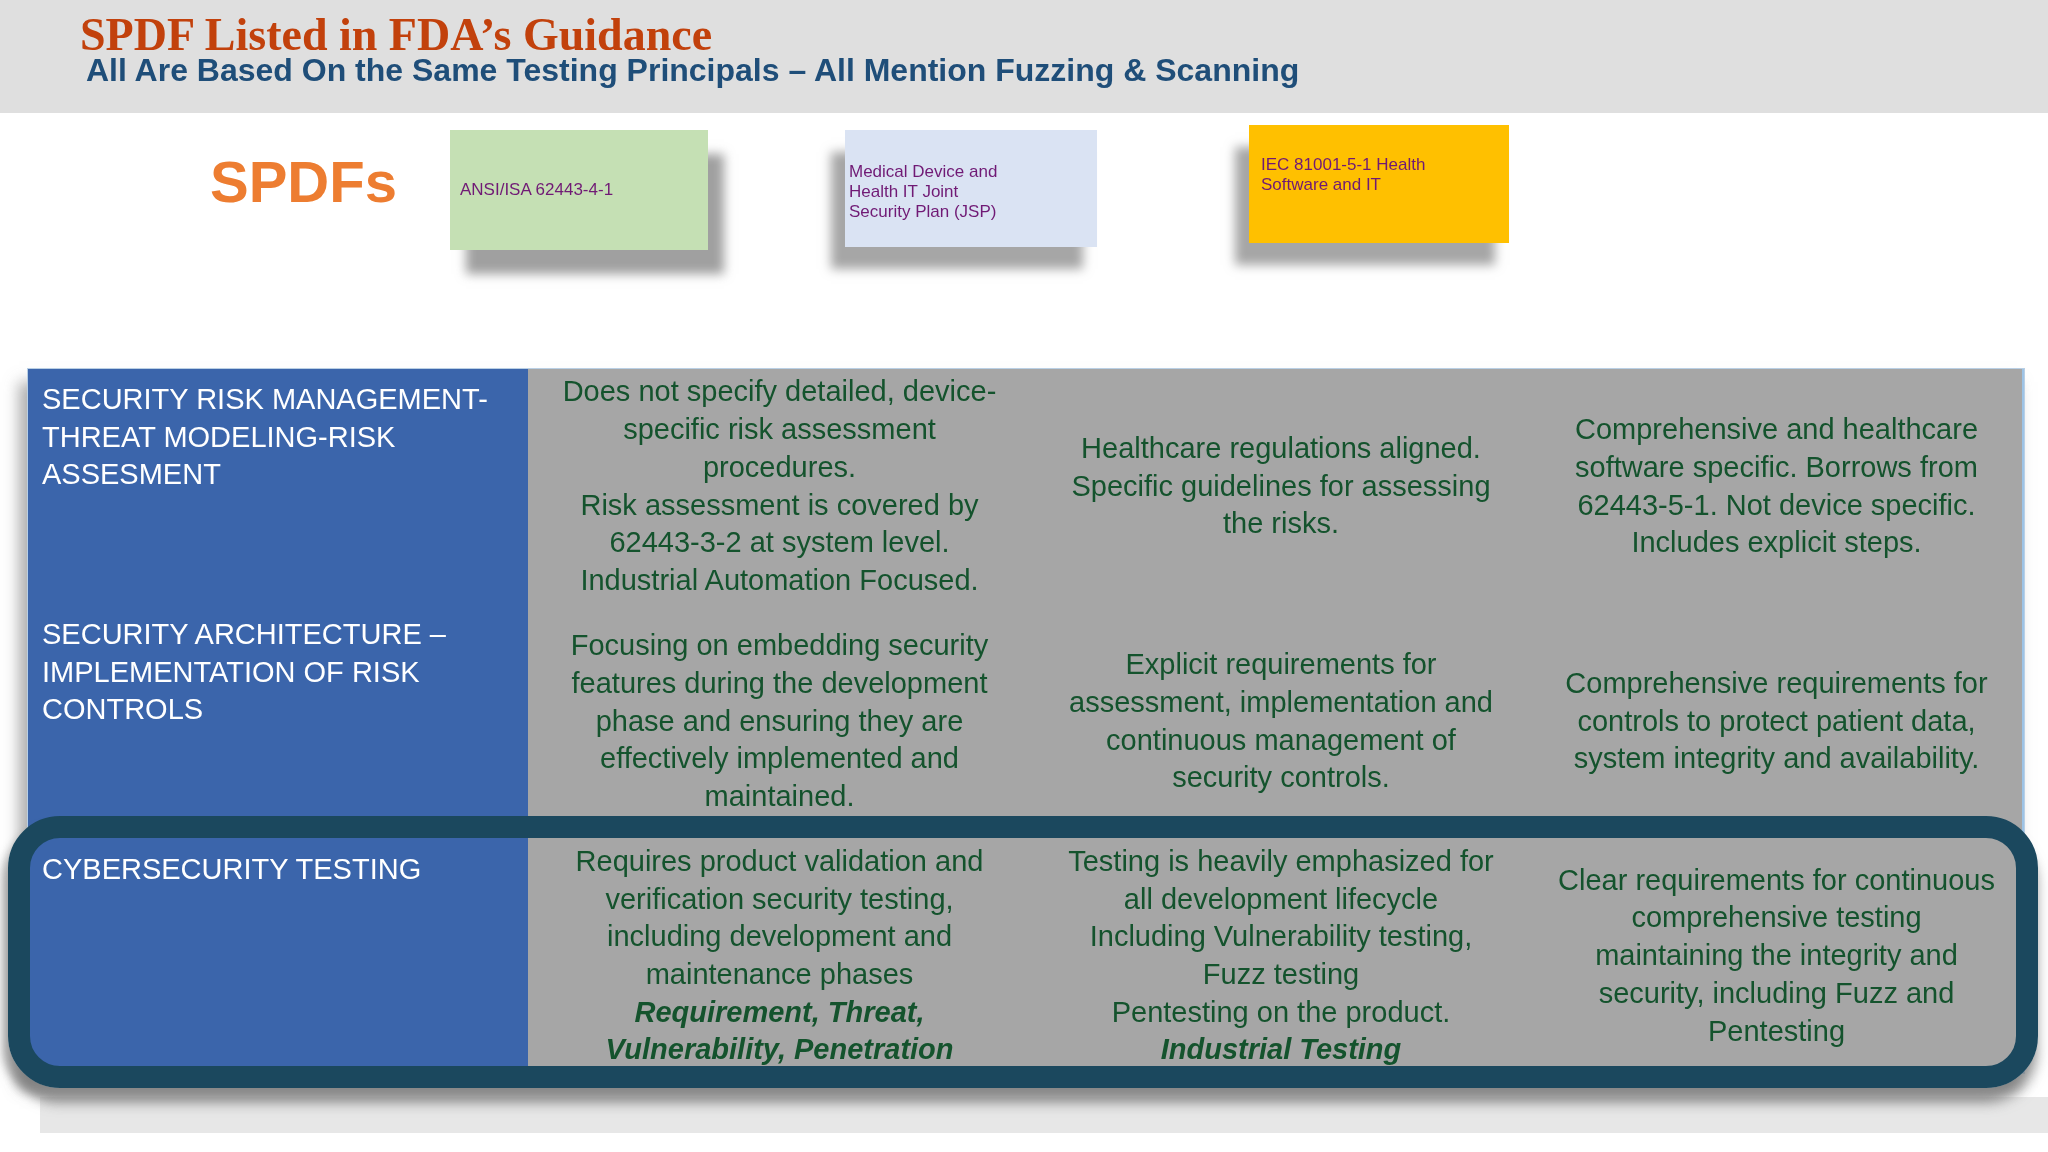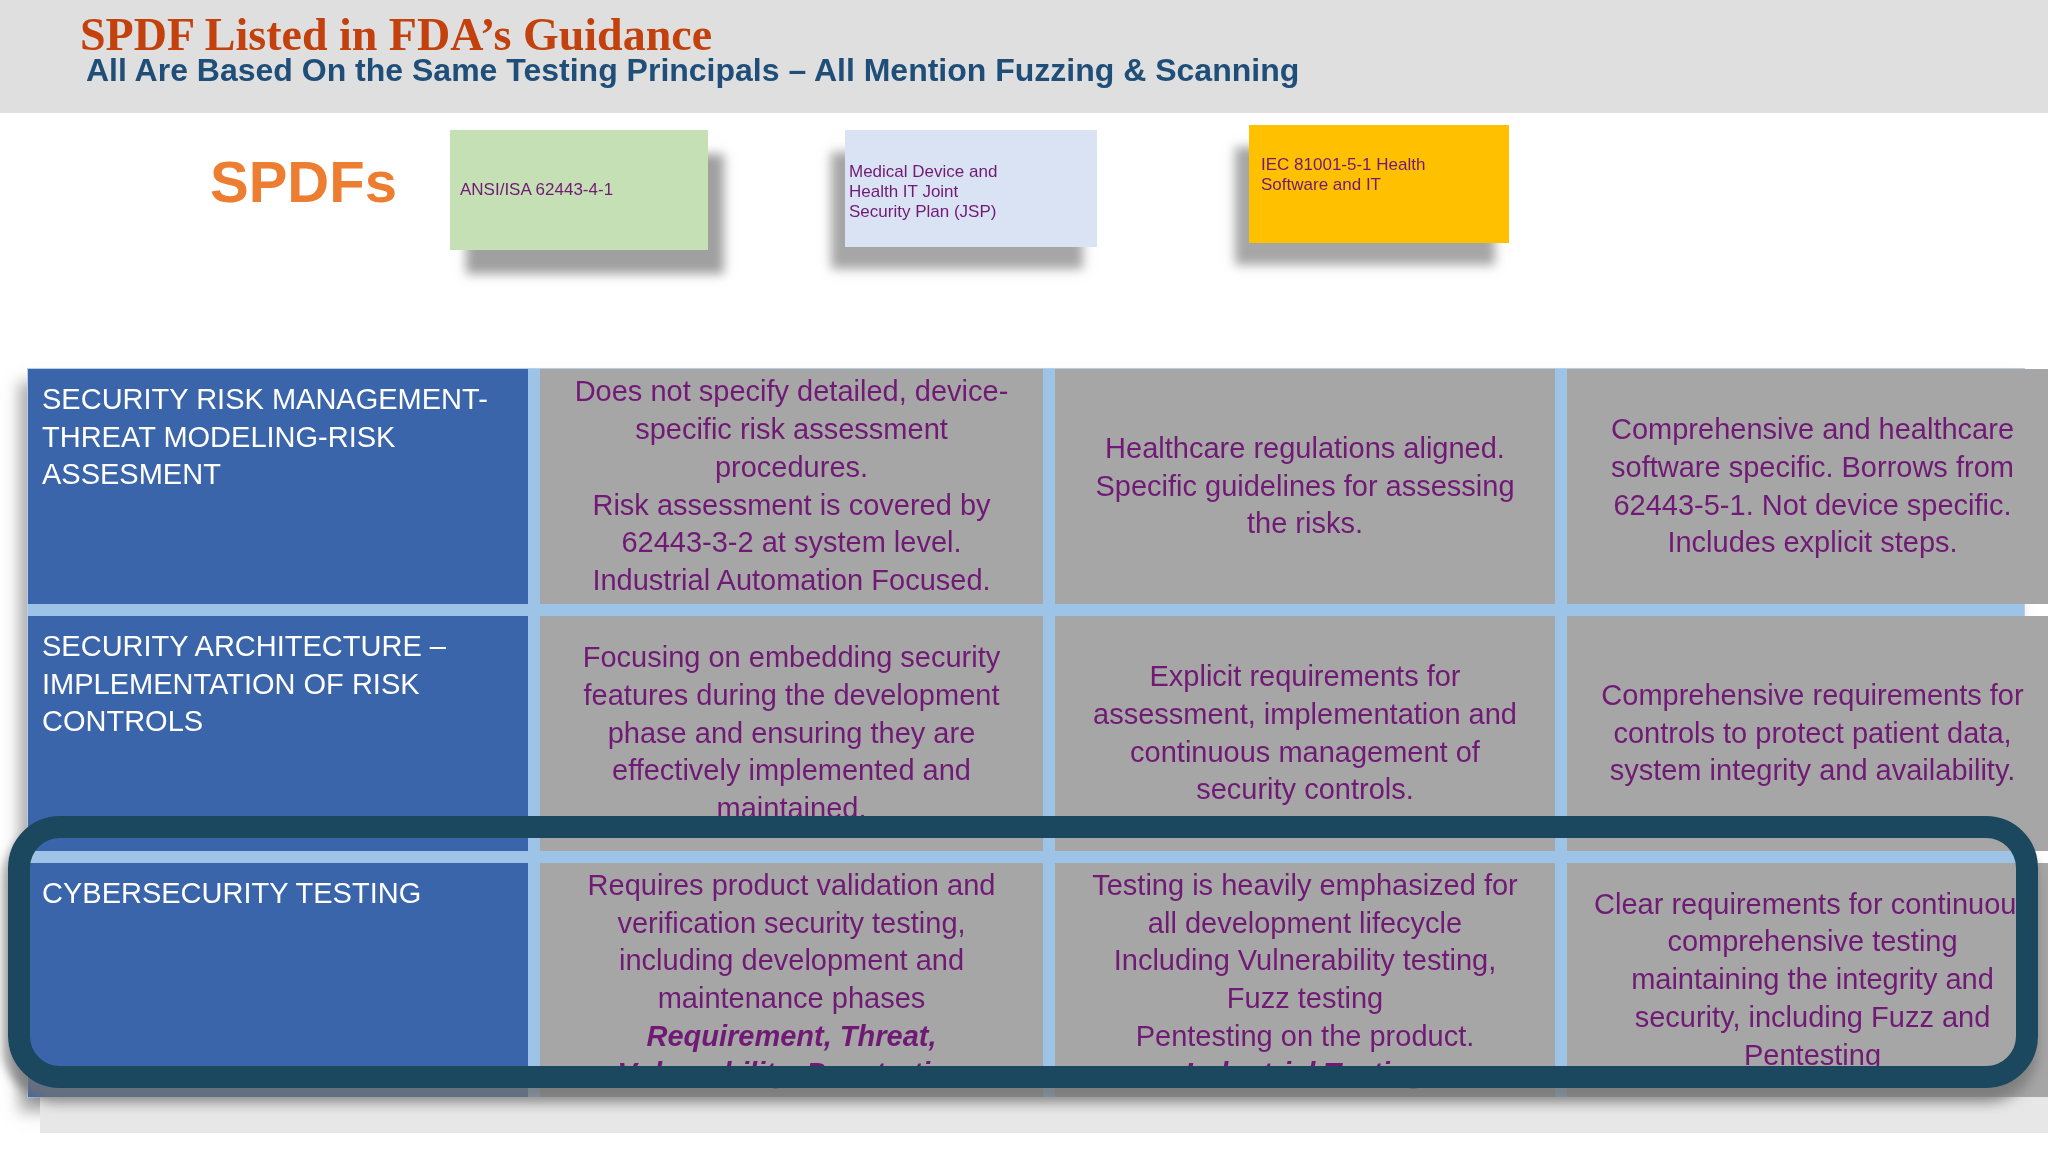--- a/index.html
+++ b/index.html
@@ -61,36 +61,36 @@
     margin-left: 36px;
   }
 
   
   .cmp-table {
     position: absolute; left: 27px; top: 368px;
     width: 1998px;
     display: grid;
     grid-template-columns: 500px 503px 500px 491px;
     grid-template-rows: 235px 235px 234px;
-    gap: 12px;
+    gap: 0;
     background: #9dc3e6;
     border: 1px solid #b9cfe4;
     box-shadow: -8px 14px 14px rgba(105,105,105,0.55);
   }
   .hcell {
     background: #3b65ab;
     color: #ffffff;
     font-size: 29px;
     line-height: 1.3;
     padding: 12px 14px;
     text-align: left;
   }
   .dcell {
     background: #a6a6a6;
-    color: #701a75;
+    color: #14532d;
     font-size: 29px;
     line-height: 1.3;
     padding: 6px 26px;
     display: flex;
     flex-direction: column;
     justify-content: center;
     text-align: center;
     white-space: pre-line;
   }
   .dcell .em {

